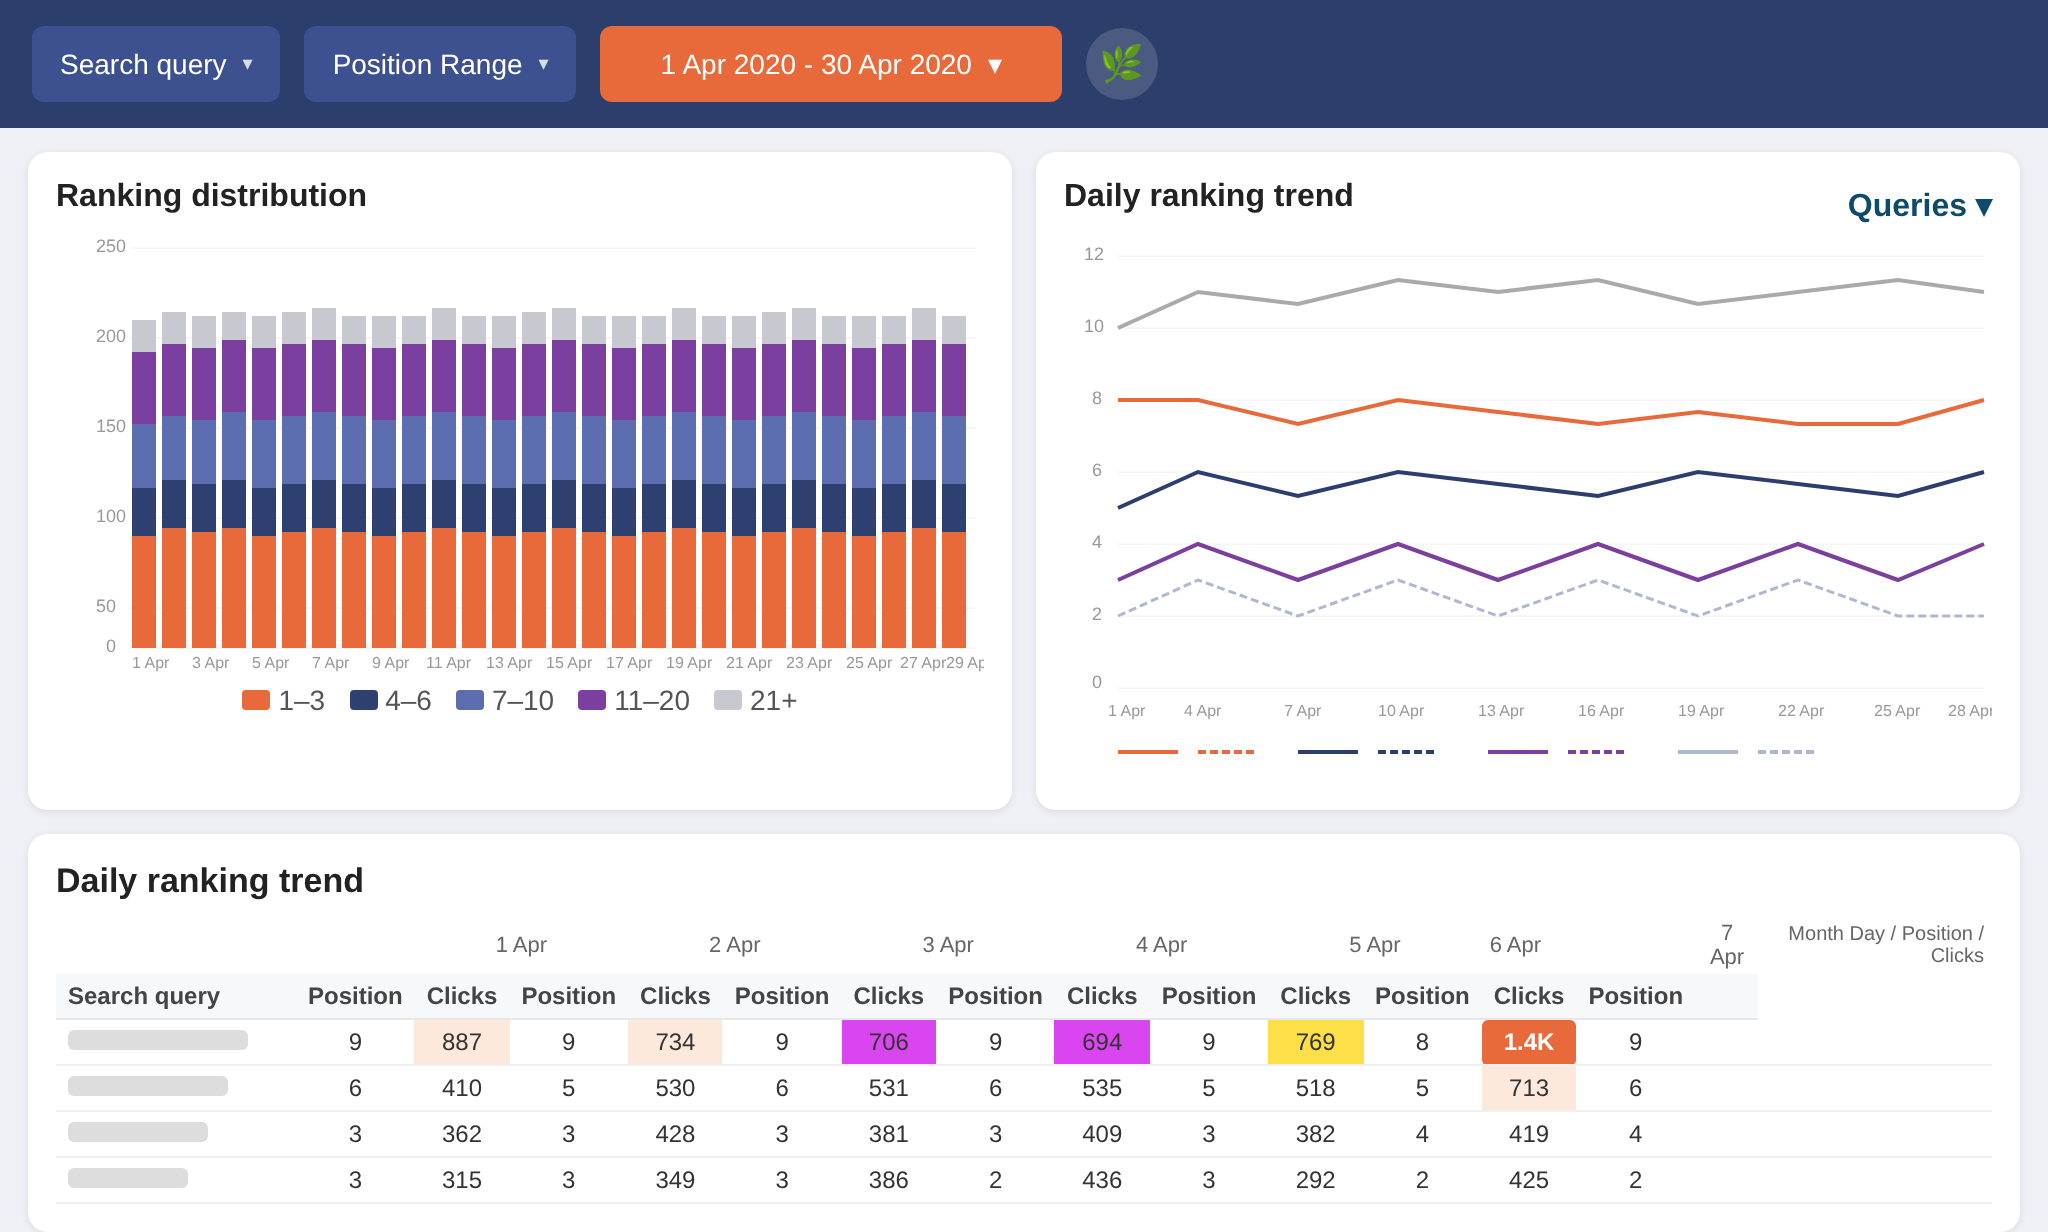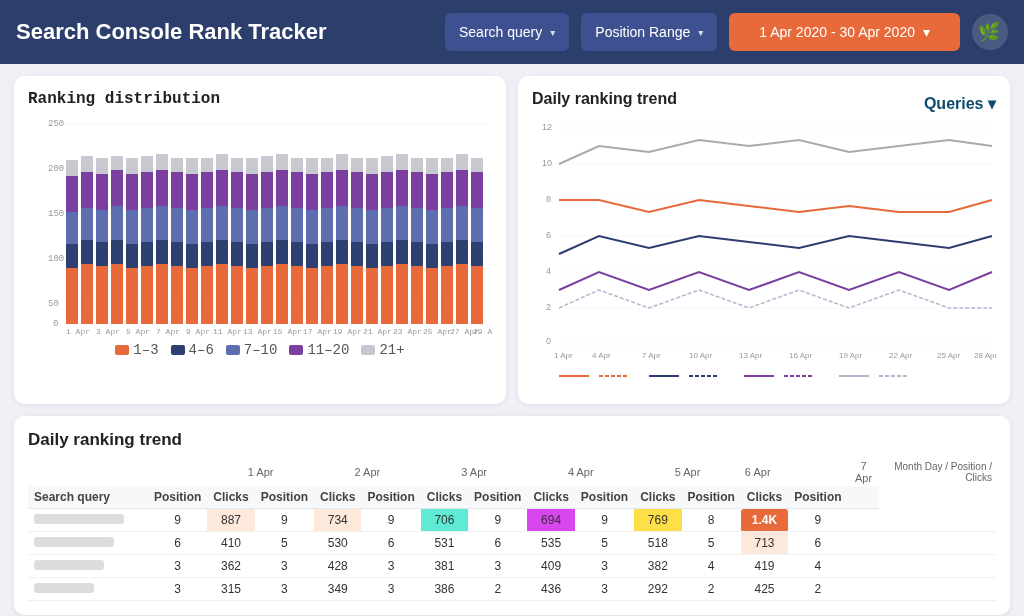--- a/index.html
+++ b/index.html
@@ -68,21 +68,21 @@
       box-shadow: 0 1px 4px rgba(0,0,0,0.08);
     }
 
     .card-title {
       font-size: 16px;
       font-weight: 700;
       color: #222;
       margin-bottom: 8px;
     }
 
-    .chart-card-left { flex: 1; font-family: Liberation Mono, monospace; }
+    .chart-card-left { flex: 1; }
     .chart-card-right { flex: 1; }
 
     
     .bar-chart-area { position: relative; height: 220px; }
     .bar-chart-svg { width: 100%; height: 100%; }
 
     
     .legend { display: flex; gap: 12px; margin-top: 6px; justify-content: center; flex-wrap: wrap; }
     .legend-item { display: flex; align-items: center; gap: 4px; font-size: 14px; color: #555; }
     .legend-box { width: 14px; height: 10px; border-radius: 2px; }
@@ -103,21 +103,20 @@
     tbody tr { border-bottom: 1px solid #f0f0f0; }
     td { padding: 4px 6px; text-align: center; color: #333; }
     td:first-child { text-align: left; }
     .blurred-text { background: #ddd; border-radius: 3px; height: 10px; display: inline-block; }
     .highlight-orange { background: #e8693a; color: white; font-weight: 600; border-radius: 3px; }
   </style>
 </head>
 <body>
 
 <div class="header">
-  <span class="header-title">Search Console Rank Tracker</span>
   <button class="dropdown-btn">
     <span>Search query</span>
     <span class="arrow">▾</span>
   </button>
   <button class="dropdown-btn">
     <span>Position Range</span>
     <span class="arrow">▾</span>
   </button>
   <button class="date-btn">
     <span>1 Apr 2020 - 30 Apr 2020</span>
@@ -511,21 +510,21 @@
           </tr>
         </thead>
         <tbody id="table-body">
         <tr>
               <td><span class="blurred-text" style="width: 90px;"></span></td>
               <td>9</td>
               <td style="background: rgb(253, 232, 220);">887</td>
               <td>9</td>
               <td style="background: rgb(253, 232, 220);">734</td>
               <td>9</td>
-              <td style="background: #5eead4;">706</td>
+              <td style="background: #d946ef;">706</td>
               <td>9</td>
               <td style="background: #d946ef;">694</td>
               <td>9</td>
               <td style="background: #fde047; margin-top: 19px;">769</td>
               <td>8</td>
               <td class="highlight-orange">1.4K</td>
               <td>9</td>
               <td></td>
             </tr>
             <tr>

